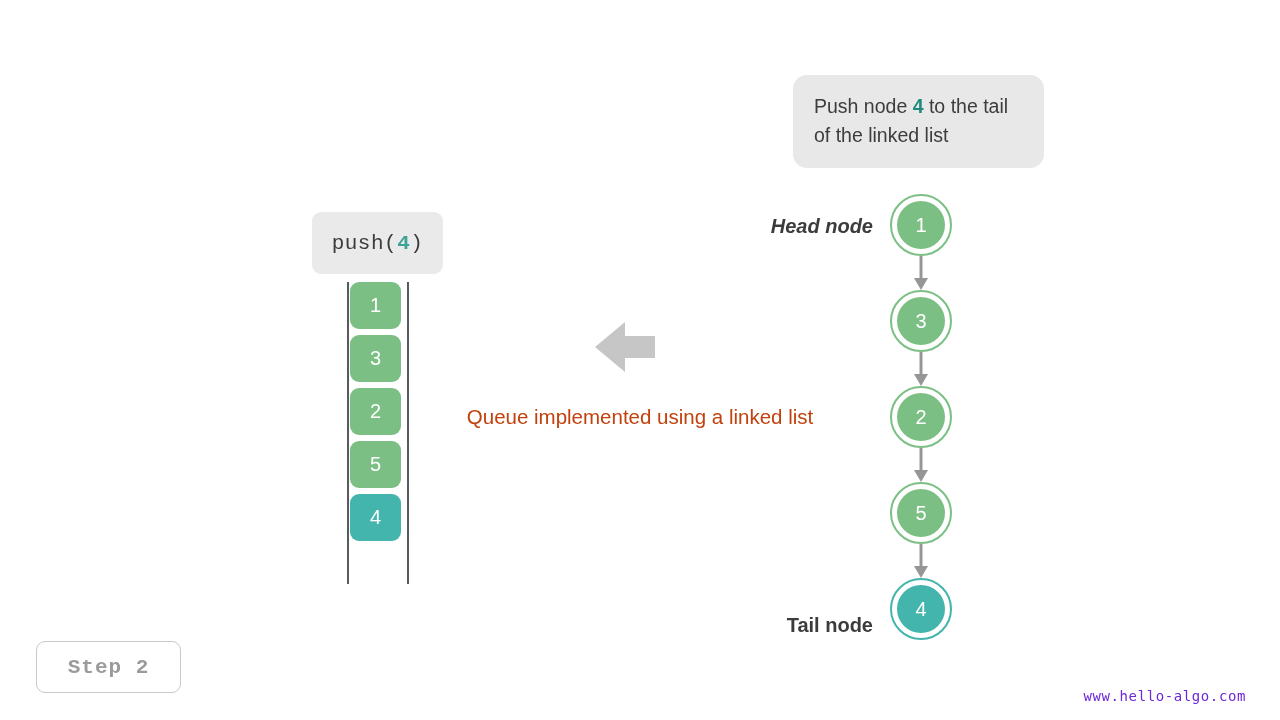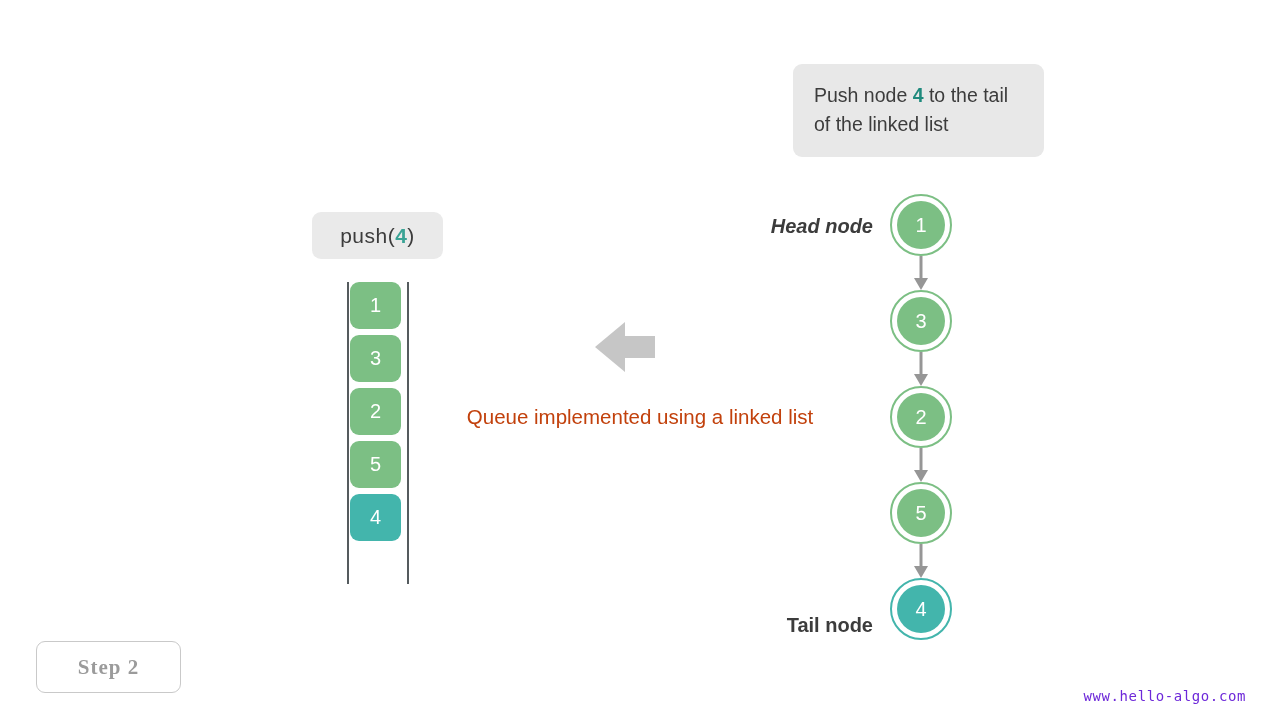--- a/index.html
+++ b/index.html
@@ -13,47 +13,47 @@
     position: relative;
     overflow: hidden;
     font-family: "Liberation Sans", sans-serif;
     -webkit-font-smoothing: antialiased;
   }
 
   
   .callout {
     position: absolute;
     left: 793px;
-    top: 64px;
+    top: 75px;
     width: 251px;
     box-sizing: border-box;
     padding: 17px 21px 18px 21px;
     background: #e8e8e8;
-    border-radius: 9px;
+    border-radius: 14px;
     color: #3c3c3c;
     font-size: 19.5px;
     line-height: 29px;
     font-family: "Liberation Sans", sans-serif;
   }
   .callout .accent { color: #1f8a7d; font-weight: bold; }
 
   
   .op-chip {
     position: absolute;
     left: 312px;
     top: 212px;
     width: 131px;
-    height: 47px;
+    height: 62px;
     box-sizing: border-box;
     background: #eaeaea;
     border-radius: 9px;
     display: flex;
     align-items: center;
     justify-content: center;
-    font-family: Liberation Sans, sans-serif;
+    font-family: Liberation Mono, monospace;
     font-size: 21px;
     color: #3c3c3c;
     letter-spacing: 0.5px;
   }
   .op-chip .accent { color: #3aa395; font-weight: bold; }
 
   
   #array-view { position: absolute; left: 340px; top: 282px; width: 80px; height: 302px; }
   .rail {
     position: absolute;
@@ -149,21 +149,21 @@
     left: 36px;
     top: 641px;
     width: 145px;
     height: 52px;
     box-sizing: border-box;
     border: 1.5px solid #c9c9c9;
     border-radius: 9px;
     display: flex;
     align-items: center;
     justify-content: center;
-    font-family: Liberation Serif, serif;
+    font-family: Liberation Mono, monospace;
     font-size: 21px;
     font-weight: bold;
     color: #9b9b9b;
     letter-spacing: 1px;
   }
 
   
   #watermark {
     position: absolute;
     right: 34px;

